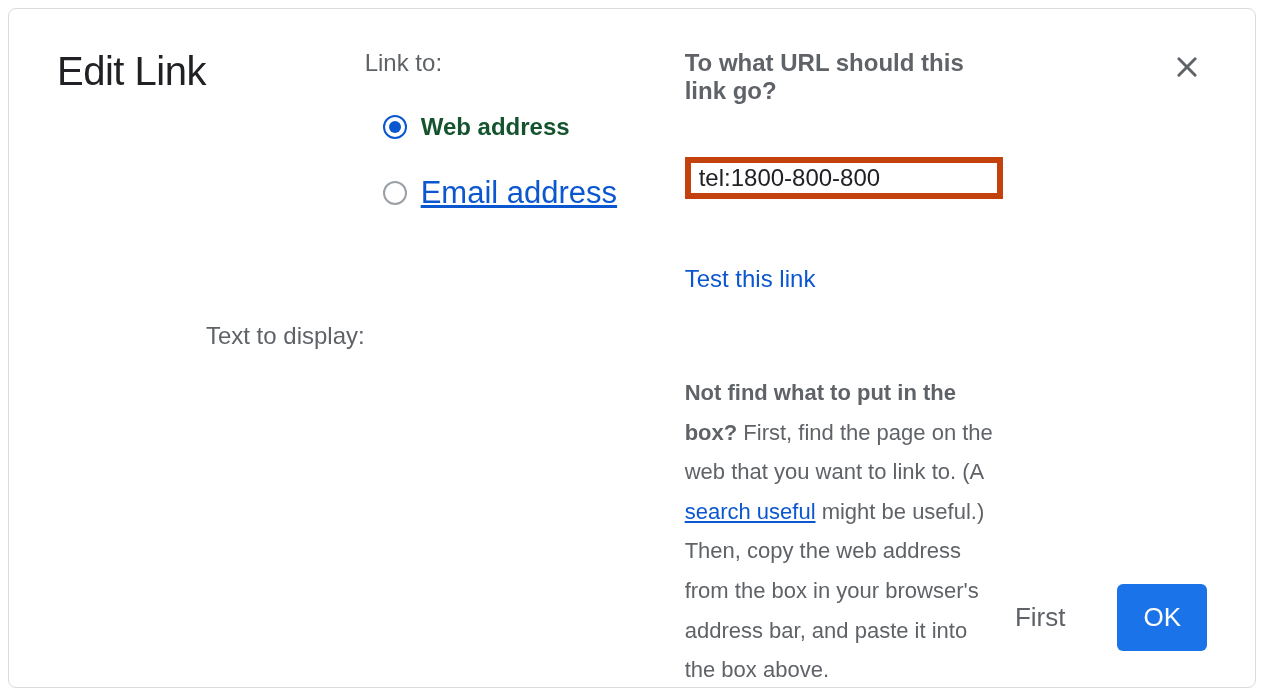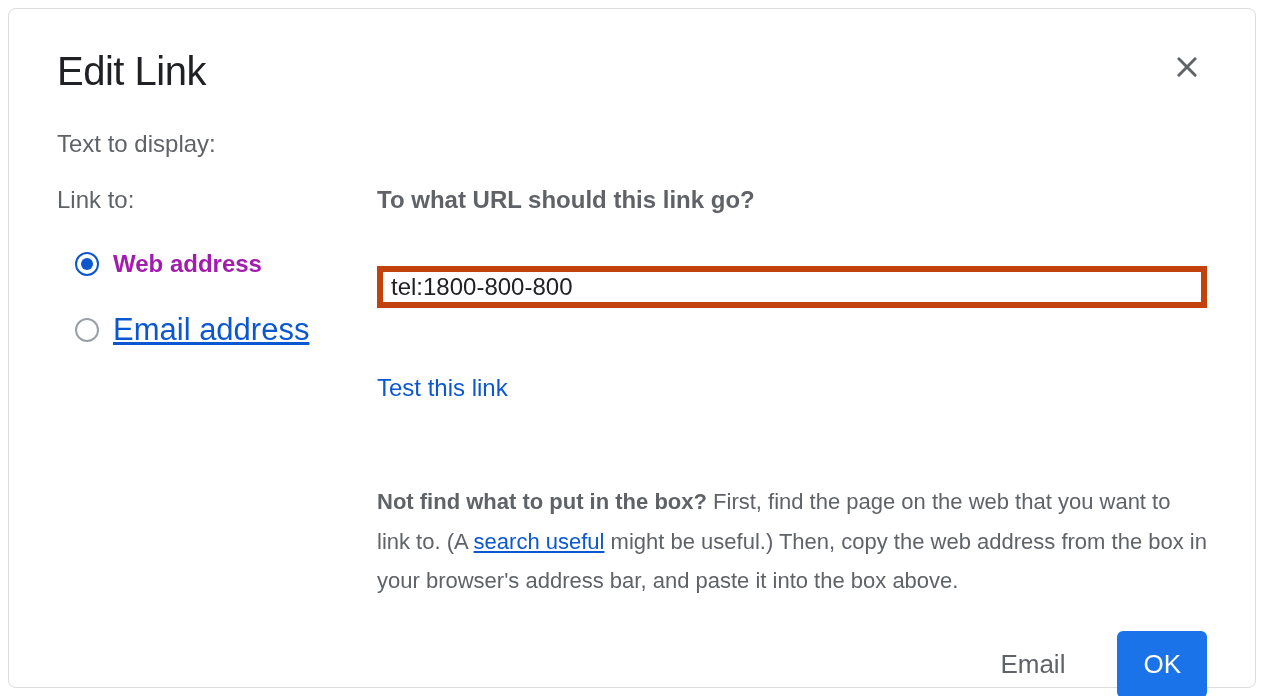--- a/index.html
+++ b/index.html
@@ -17,21 +17,21 @@
     }
 
     .dialog {
       width: 100%;
       height: 100%;
       border: 1px solid #dadce0;
       border-radius: 8px;
       padding: 40px 48px 36px 48px;
       position: relative;
       display: flex;
-      flex-direction: column;
+      flex-direction: row;
     }
 
     .dialog-title {
       font-size: 40px;
       font-weight: 400;
       color: #202124;
       letter-spacing: -0.5px;
       margin-bottom: 36px;
     }
 
@@ -125,21 +125,21 @@
       width: 12px;
       height: 12px;
       background: #0b57d0;
       border-radius: 50%;
       transform: translate(-50%, -50%);
     }
 
     .radio-label-selected {
       font-size: 24px;
       font-weight: 700;
-      color: #a21caf;
+      color: #14532d;
     }
 
     .radio-label-link {
       font-size: 31px;
       color: #0b57d0;
       text-decoration: underline;
     }
 
     .right-col {
       flex: 1;
@@ -265,17 +265,17 @@
       <a class="test-link">Test this link</a>
 
       <div class="help-text">
         <span class="bold">Not find what to put in the box?</span><span> First, find the page on the web that you want to link to. (A </span><span class="link">search useful</span><span> might be useful.) Then, copy the web address from the box in your browser's address bar, and paste it into the box above.</span>
       </div>
     </div>
 
   </div>
 
   <div class="button-row">
-    <button class="btn-cancel">Email</button>
+    <button class="btn-cancel">First</button>
     <button class="btn-ok">OK</button>
   </div>
 
 </div>
 
 </body></html>

